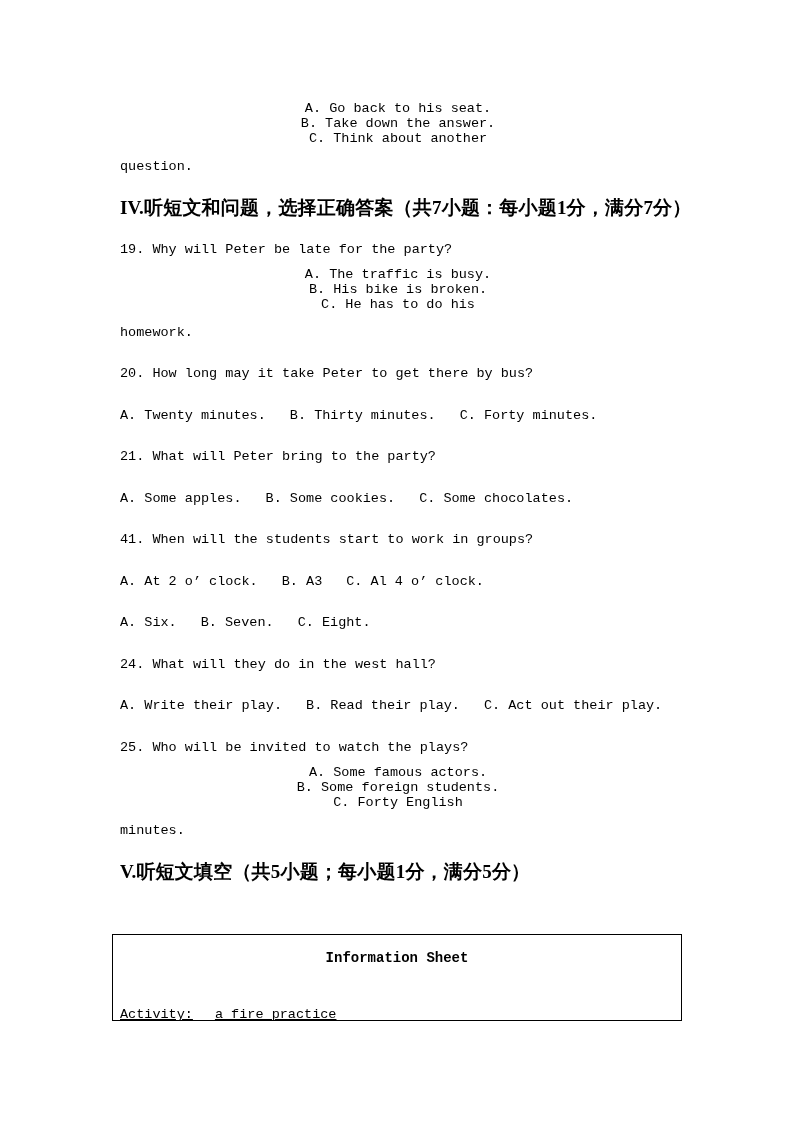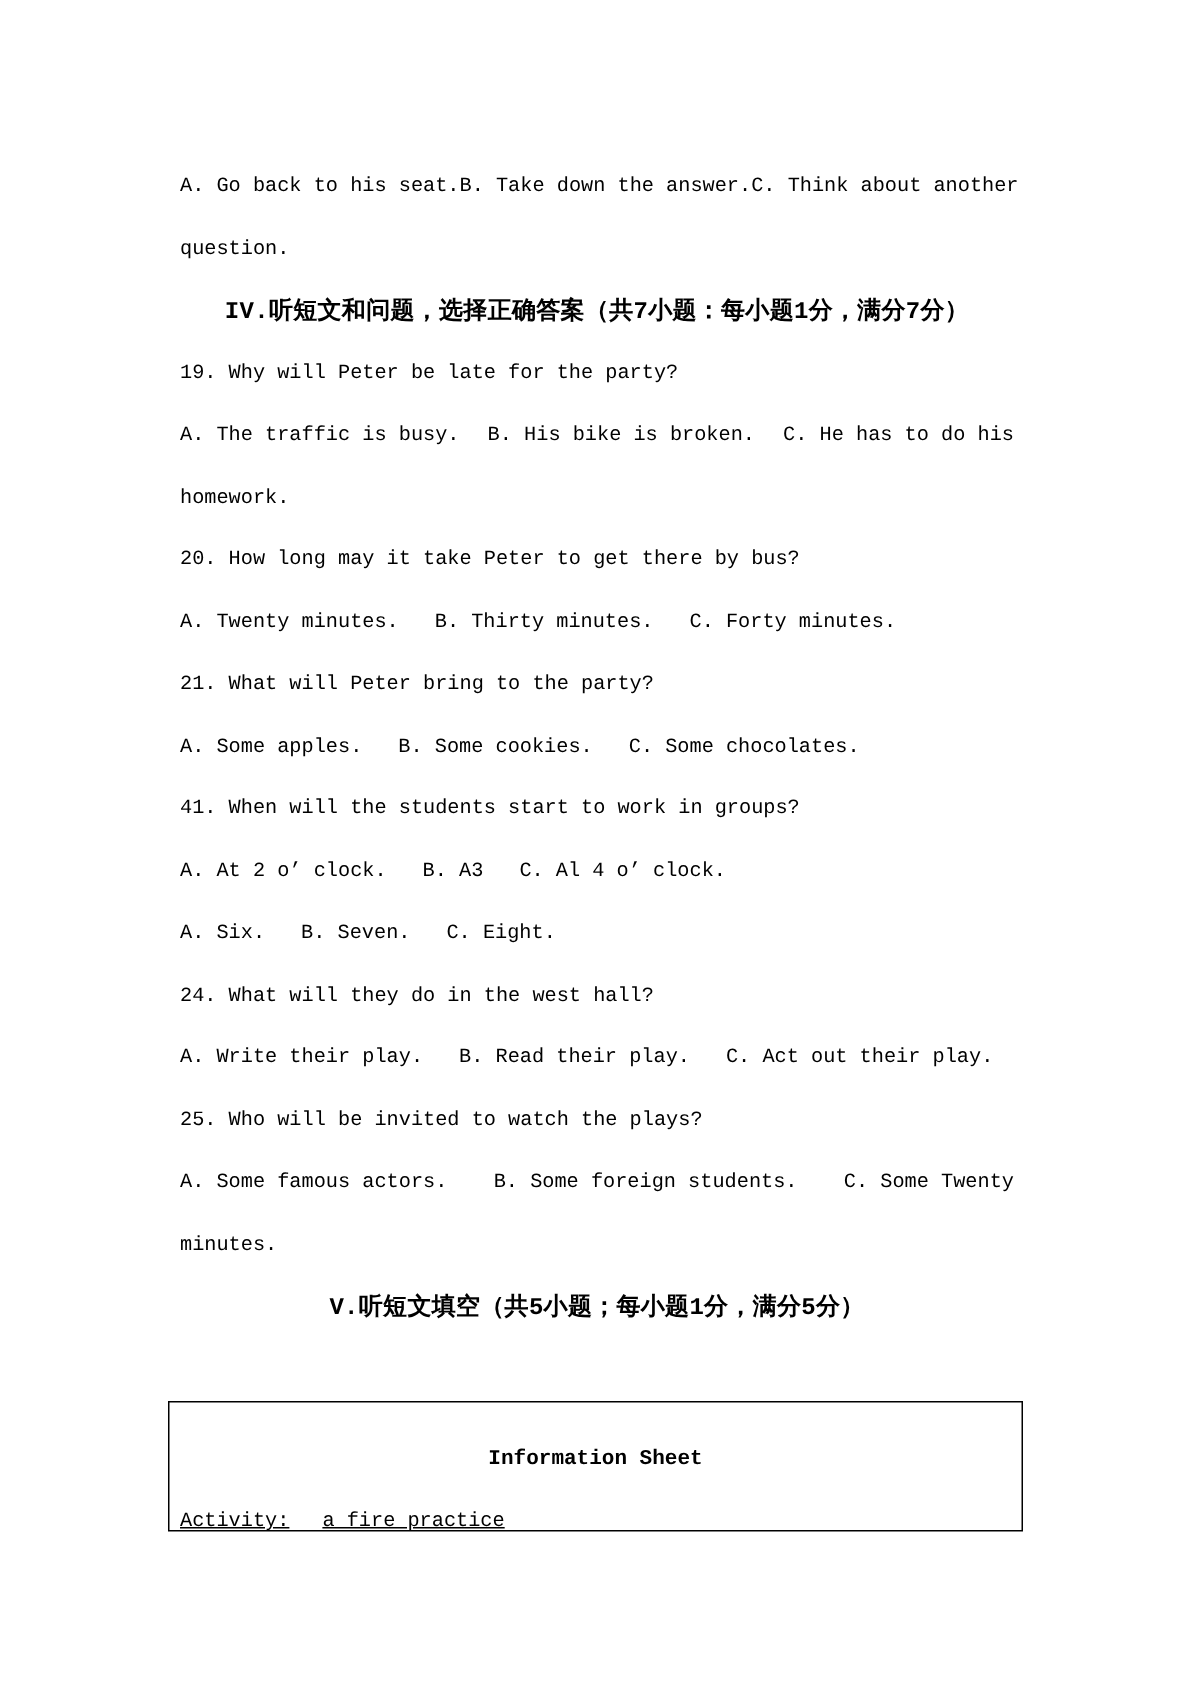--- a/index.html
+++ b/index.html
@@ -22,46 +22,46 @@
     top: 104px;
     width: 556px;
   }
   .line {
     height: 41.5px;
     display: flex;
     align-items: center;
     white-space: pre;
   }
   .line.just {
-    justify-content: space-between;
+    justify-content: flex-end;
+    flex-direction: column;
   }
   .line.opts {
     column-gap: 24px;
   }
   .line.heading {
-    font-family: Liberation Mono, monospace;
+    font-family: Liberation Serif, serif;
     font-weight: bold;
-    font-size: 16px;
+    font-size: 19px;
     letter-spacing: 0.2px;
-    justify-content: center;
   }
   .infobox {
     position: absolute;
     left: 112px;
     top: 934px;
     width: 570px;
     height: 87px;
     border: 1px solid #000000;
     box-sizing: border-box;
   }
   .infobox .title-row {
     height: 46px;
     display: flex;
     justify-content: center;
-    align-items: flex-end;
+    align-items: center;
     font-weight: bold;
     font-size: 14px;
   }
   .infobox .activity-row {
     height: 41px;
     display: flex;
     align-items: flex-end;
     padding-left: 7px;
     text-decoration: underline;
   }
@@ -150,21 +150,21 @@
     <span>C. Act out their play.</span>
   </div>
 
   <div class="line">
     <span>25. Who will be invited to watch the plays?</span>
   </div>
 
   <div class="line just">
     <span>A. Some famous actors.</span>
     <span>B. Some foreign students.</span>
-    <span>C. Some Twenty</span>
+    <span>C. Forty English</span>
   </div>
 
   <div class="line">
     <span>minutes.</span>
   </div>
 
   <div class="line heading">
     <span>V.听短文填空（共5小题；每小题1分，满分5分）</span>
   </div>
 

